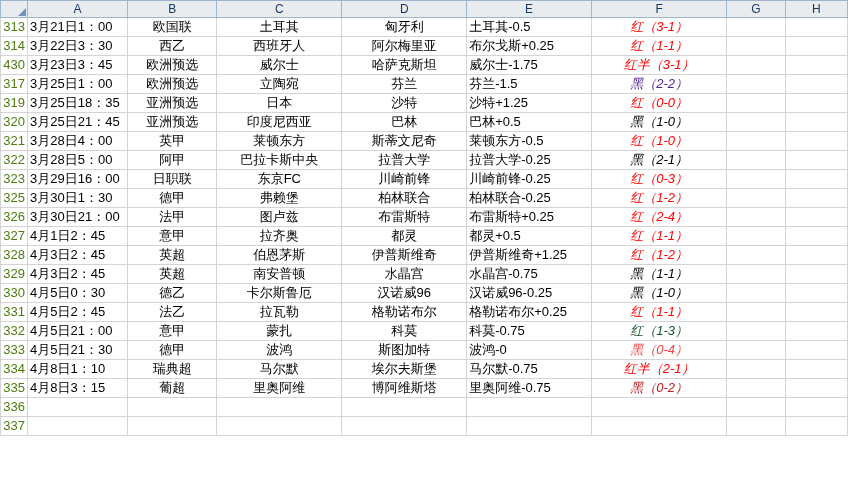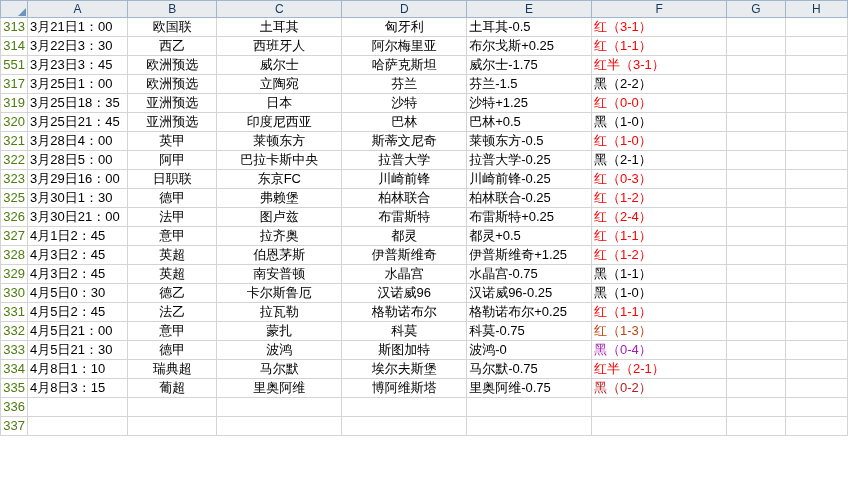--- a/index.html
+++ b/index.html
@@ -72,21 +72,21 @@
   col.c-away { width: 120px; }
   col.c-hand { width: 120px; }
   col.c-result { width: 130px; }
   col.c-g { width: 56px; }
   col.c-h { width: 60px; }
 
   td.date { text-align: left; padding-left: 3px; }
   td.league { text-align: center; padding-left: 3px; }
   td.team { text-align: center; padding-left: 3px; }
   td.hand { text-align: left; padding-left: 3px; }
-  td.result { text-align: left; padding-left: 3px; }
+  td.result { text-align: center; padding-left: 3px; font-style: italic; }
   td.empty { }
   .bold { font-weight: bold; }
 </style>
 </head>
 <body>
 
 <table class="sheet">
   <colgroup>
     <col class="c-row">
     <col class="c-date">
@@ -130,38 +130,38 @@
         <td class="date">3月22日3：30</td>
         <td class="league">西乙</td>
         <td class="team">西班牙人</td>
         <td class="team">阿尔梅里亚</td>
         <td class="hand">布尔戈斯+0.25</td>
         <td class="result bold" style="color: rgb(255, 0, 0);">红（1-1）</td>
         <td class="empty"></td>
         <td class="empty"></td>
       </tr>
       <tr>
-        <td class="rowhead">551</td>
+        <td class="rowhead">430</td>
         <td class="date">3月23日3：45</td>
         <td class="league">欧洲预选</td>
         <td class="team">威尔士</td>
         <td class="team">哈萨克斯坦</td>
         <td class="hand">威尔士-1.75</td>
         <td class="result bold" style="color: rgb(255, 0, 0);">红半（3-1）</td>
         <td class="empty"></td>
         <td class="empty"></td>
       </tr>
       <tr>
         <td class="rowhead">317</td>
         <td class="date">3月25日1：00</td>
         <td class="league">欧洲预选</td>
         <td class="team">立陶宛</td>
         <td class="team">芬兰</td>
         <td class="hand">芬兰-1.5</td>
-        <td class="result" style="color: #000000;">黑（2-2）</td>
+        <td class="result" style="color: #4c1d95;">黑（2-2）</td>
         <td class="empty"></td>
         <td class="empty"></td>
       </tr>
       <tr>
         <td class="rowhead">319</td>
         <td class="date">3月25日18：35</td>
         <td class="league">亚洲预选</td>
         <td class="team">日本</td>
         <td class="team">沙特</td>
         <td class="hand">沙特+1.25</td>
@@ -290,32 +290,32 @@
         <td class="empty"></td>
         <td class="empty"></td>
       </tr>
       <tr>
         <td class="rowhead">332</td>
         <td class="date">4月5日21：00</td>
         <td class="league">意甲</td>
         <td class="team">蒙扎</td>
         <td class="team">科莫</td>
         <td class="hand">科莫-0.75</td>
-        <td class="result bold" style="color: #c2410c;">红（1-3）</td>
+        <td class="result bold" style="color: #14532d;">红（1-3）</td>
         <td class="empty"></td>
         <td class="empty"></td>
       </tr>
       <tr>
         <td class="rowhead">333</td>
         <td class="date">4月5日21：30</td>
         <td class="league">德甲</td>
         <td class="team">波鸿</td>
         <td class="team">斯图加特</td>
         <td class="hand">波鸿-0</td>
-        <td class="result" style="color: #a21caf;">黑（0-4）</td>
+        <td class="result" style="color: #ef4444;">黑（0-4）</td>
         <td class="empty"></td>
         <td class="empty"></td>
       </tr>
       <tr>
         <td class="rowhead">334</td>
         <td class="date">4月8日1：10</td>
         <td class="league">瑞典超</td>
         <td class="team">马尔默</td>
         <td class="team">埃尔夫斯堡</td>
         <td class="hand">马尔默-0.75</td>

